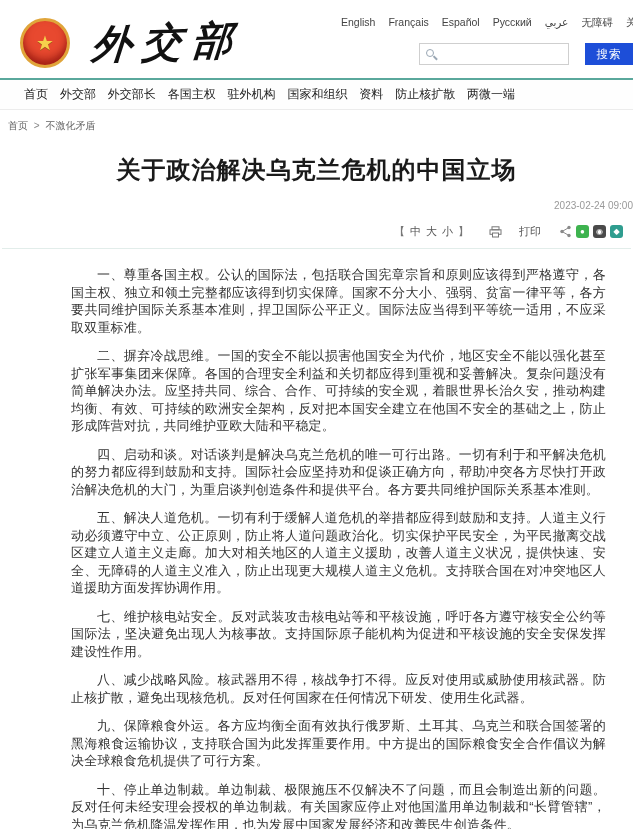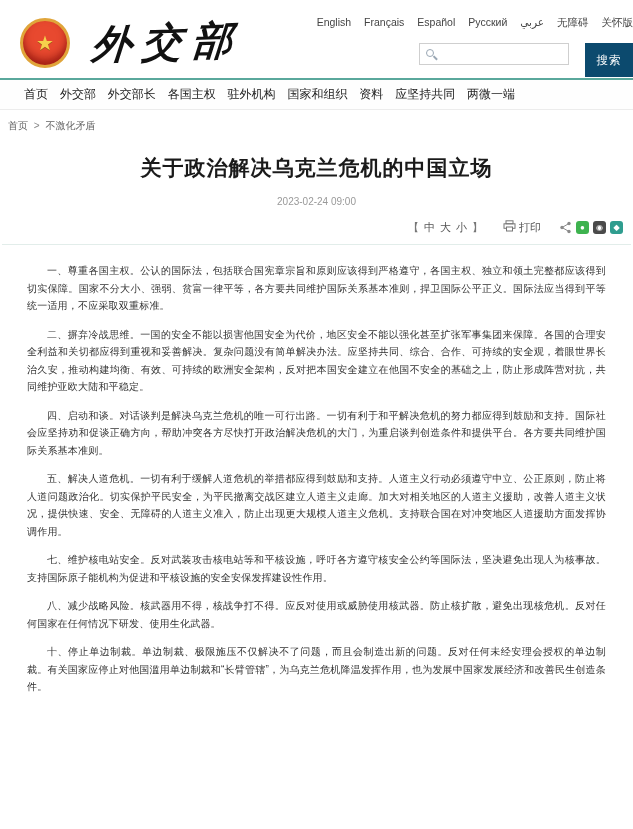--- a/index.html
+++ b/index.html
@@ -11,63 +11,63 @@
   .logo { display:flex; align-items:center; }
   .emblem { width:50px; height:50px; border-radius:50%;
             background:radial-gradient(circle at 50% 42%, #e8492f 0 55%, #c22b1d 100%);
             border:3px solid #e0a53a; display:flex; align-items:center; justify-content:center;
             box-shadow:inset 0 -6px 8px rgba(120,10,5,.55); margin-top:2px; }
   .emblem .star { color:#f6d04c; font-size:20px; line-height:1; text-shadow:0 1px 0 #a3581c; }
   .calligraphy { font-family:"DejaVu Serif","Liberation Serif",serif; font-style:italic; font-weight:bold;
                  font-size:40px; color:#111; letter-spacing:10px; margin-left:22px; transform:skewX(-6deg) rotate(-2deg); }
 
   .header-right { width:292px; padding:10px 0 0 0; }
-  .lang-row { display:flex; justify-content:flex-end; gap:13px; font-size:10.5px; color:#444; white-space:nowrap; }
+  .lang-row { display:flex; justify-content:space-between; gap:13px; font-size:10.5px; color:#444; white-space:nowrap; }
   .lang-row a { color:#444; text-decoration:none; cursor:pointer; }
   .search-row { display:flex; margin-top:13px; justify-content:flex-end; }
   .search-box { position:relative; width:150px; height:22px; border:1px solid #cfcfcf; background:#fff; }
   .search-box input { width:100%; height:100%; border:0; outline:none; padding-left:20px; font-size:11px; }
   .mag { position:absolute; left:6px; top:5px; width:8px; height:8px; border:1.4px solid #9aa7b4; border-radius:50%; }
   .mag::after { content:""; position:absolute; left:6px; top:7px; width:5px; height:1.5px; background:#9aa7b4; transform:rotate(45deg); }
-  .search-btn { width:48px; height:34px; margin-left:16px; background:#0c4a6e; color:#fff; border:0;
+  .search-btn { width:48px; height:22px; margin-left:16px; background:#1d4ed8; color:#fff; border:0;
                 font-size:11.5px; cursor:pointer; letter-spacing:1px; }
 
   
   .main-nav { border-top:2px solid #5aa89c; border-bottom:1px solid #ececec;
               display:flex; justify-content:space-between; align-items:center;
               height:32px; padding:0 118px 0 24px; background:#fefefe; }
   .main-nav a { font-size:12px; color:#222; text-decoration:none; white-space:nowrap; cursor:pointer; }
 
   
   .breadcrumb { font-size:10px; color:#666; padding:9px 0 0 8px; }
   .breadcrumb a { color:#666; text-decoration:none; cursor:pointer; }
   .breadcrumb .sep { margin:0 3px; color:#888; }
 
   
-  .article-title { text-align:center; font-size:21px; font-weight:700; color:#1a1a1a;
+  .article-title { text-align:center; font-size:24px; font-weight:700; color:#1a1a1a;
                    margin-top:21px; letter-spacing:1px; }
-  .article-date { text-align:center; font-size:10px; color:#999; margin-top:14px; }
+  .article-date { text-align:right; font-size:10px; color:#999; margin-top:14px; }
   .toolbar { display:flex; justify-content:flex-end; align-items:center; gap:6px;
              font-size:11px; color:#555; margin:13px 10px 0 0; padding-bottom:9px; }
   .toolbar .grp { display:flex; align-items:center; gap:5px; }
   .toolbar .ctl { cursor:pointer; }
   .toolbar .brk { color:#777; }
-  .print { display:flex; align-items:flex-start; gap:3px; margin-left:14px; cursor:pointer;font-family:Liberation Mono, monospace; }
+  .print { display:flex; align-items:center; gap:17px; margin-left:14px; cursor:pointer;font-family:Liberation Mono, monospace; }
   .share-grp { display:flex; align-items:center; gap:4px; margin-left:12px; }
   .sicon { width:13px; height:13px; border-radius:3px; display:inline-flex; align-items:center;
            justify-content:center; cursor:pointer; font-size:8px; color:#fff; line-height:1; }
   .sicon.wechat { background:#3eb34f; }
   .sicon.weibo  { background:#4a4a4a; }
   .sicon.qq     { background:#2f9d8f; }
   .divider { border-bottom:1px solid #e2edea; margin:0 2px; }
 
   
   .article-body { padding:17px 27px 30px 27px; }
-  .article-body p { font-size:10px; line-height:17.5px; color:#333; text-align:justify;
-                    text-indent:2em; margin-bottom:11px; letter-spacing:.2px; }
+  .article-body p { font-size:13px; line-height:17.5px; color:#333; text-align:justify;
+                    text-indent:2em; margin-bottom:11px; letter-spacing:.2px;margin-left:44px; }
 
   svg.lineicon { display:block; }
 </style>
 </head>
 <body>
 
 <div class="page">
 
   <header class="site-header">
     <div class="logo">
@@ -97,21 +97,21 @@
   </header>
 
   <nav class="main-nav">
     <a>首页</a>
     <a>外交部</a>
     <a>外交部长</a>
     <a>各国主权</a>
     <a>驻外机构</a>
     <a>国家和组织</a>
     <a>资料</a>
-    <a>应坚持共同</a>
+    <a>防止核扩散</a>
     <a>两微一端</a>
   </nav>
 
   <div class="breadcrumb">
     <a>首页</a>
     <span class="sep">&gt;</span>
     <a>不激化矛盾</a>
   </div>
 
   <main>
@@ -149,18 +149,19 @@
     </div>
     <div class="divider"></div>
 
     <div class="article-body">
       <p>一、尊重各国主权。公认的国际法，包括联合国宪章宗旨和原则应该得到严格遵守，各国主权、独立和领土完整都应该得到切实保障。国家不分大小、强弱、贫富一律平等，各方要共同维护国际关系基本准则，捍卫国际公平正义。国际法应当得到平等统一适用，不应采取双重标准。</p>
       <p>二、摒弃冷战思维。一国的安全不能以损害他国安全为代价，地区安全不能以强化甚至扩张军事集团来保障。各国的合理安全利益和关切都应得到重视和妥善解决。复杂问题没有简单解决办法。应坚持共同、综合、合作、可持续的安全观，着眼世界长治久安，推动构建均衡、有效、可持续的欧洲安全架构，反对把本国安全建立在他国不安全的基础之上，防止形成阵营对抗，共同维护亚欧大陆和平稳定。</p>
       <p>四、启动和谈。对话谈判是解决乌克兰危机的唯一可行出路。一切有利于和平解决危机的努力都应得到鼓励和支持。国际社会应坚持劝和促谈正确方向，帮助冲突各方尽快打开政治解决危机的大门，为重启谈判创造条件和提供平台。各方要共同维护国际关系基本准则。</p>
       <p>五、解决人道危机。一切有利于缓解人道危机的举措都应得到鼓励和支持。人道主义行动必须遵守中立、公正原则，防止将人道问题政治化。切实保护平民安全，为平民撤离交战区建立人道主义走廊。加大对相关地区的人道主义援助，改善人道主义状况，提供快速、安全、无障碍的人道主义准入，防止出现更大规模人道主义危机。支持联合国在对冲突地区人道援助方面发挥协调作用。</p>
       <p>七、维护核电站安全。反对武装攻击核电站等和平核设施，呼吁各方遵守核安全公约等国际法，坚决避免出现人为核事故。支持国际原子能机构为促进和平核设施的安全安保发挥建设性作用。</p>
       <p>八、减少战略风险。核武器用不得，核战争打不得。应反对使用或威胁使用核武器。防止核扩散，避免出现核危机。反对任何国家在任何情况下研发、使用生化武器。</p>
+      <p>九、保障粮食外运。各方应均衡全面有效执行俄罗斯、土耳其、乌克兰和联合国签署的黑海粮食运输协议，支持联合国为此发挥重要作用。中方提出的国际粮食安全合作倡议为解决全球粮食危机提供了可行方案。</p>
       <p>十、停止单边制裁。单边制裁、极限施压不仅解决不了问题，而且会制造出新的问题。反对任何未经安理会授权的单边制裁。有关国家应停止对他国滥用单边制裁和“长臂管辖”，为乌克兰危机降温发挥作用，也为发展中国家发展经济和改善民生创造条件。</p>
 
     </div>
   </main>
 
 </div>
 
 </body></html>

